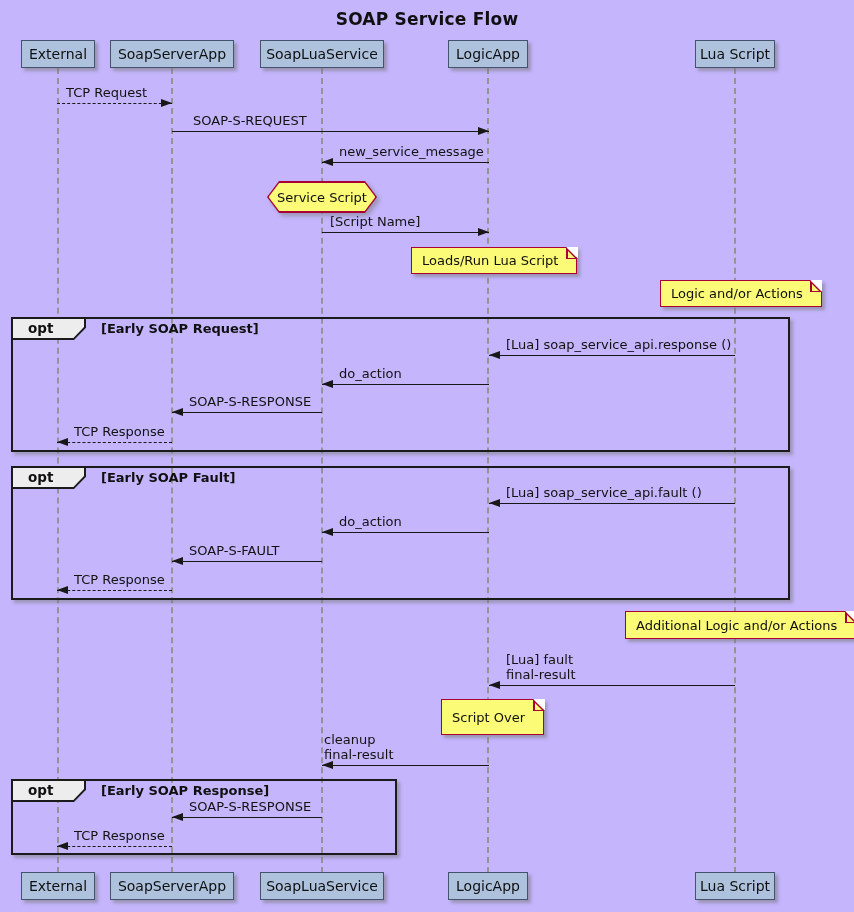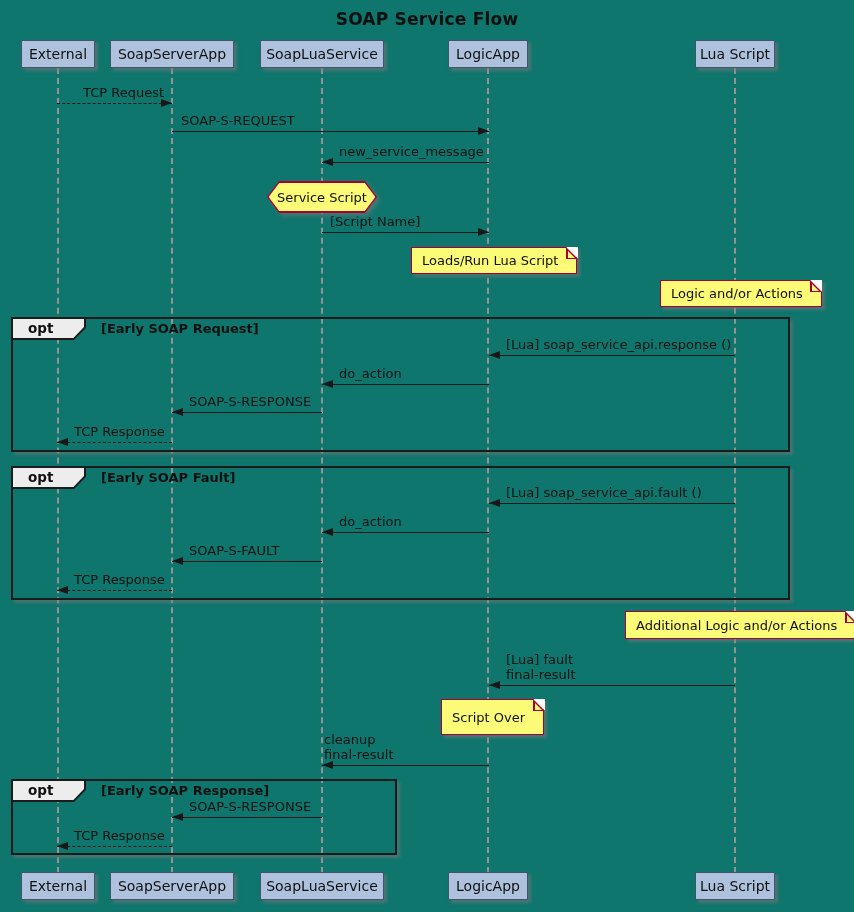--- a/index.html
+++ b/index.html
@@ -1,18 +1,18 @@
 <!DOCTYPE html>
 <html><head>
 <meta charset="utf-8">
 <style>
   html,body { margin:0; padding:0; background:#ffffff; }
   #canvas {
     position:relative; width:854px; height:912px; overflow:hidden;
-    background:#0f766e;
+    background:#c4b5fd;
     font-family:"DejaVu Sans", sans-serif;
     color:#101010;
   }
   .title {
     position:absolute; top:9px; left:0; width:100%;
     text-align:center; font-size:17px; font-weight:bold; letter-spacing:.2px;
   }
   
   .lifeline {
     position:absolute; top:68px; height:805px; width:0;
@@ -118,27 +118,27 @@
   </div>
   <div class="frame" style="left:11px;top:779px;width:386px;height:76px">
     <div class="frame-tab">
         <div class="frame-tab-inner"></div>
         <span class="frame-keyword">opt</span>
       </div>
     <div class="frame-condition">[Early SOAP Response]</div>
   </div>
 
   <div class="msg" style="left:57px;top:104px;width:115px">
-    <div class="msg-label" style="left:26px">TCP Request</div>
+    <div class="msg-label" style="left:9px">TCP Request</div>
     <div class="msg-line dashed"></div>
     <div class="arrow right"></div>
   </div>
 
   <div class="msg" style="left:172px;top:132px;width:317px">
-    <div class="msg-label" style="left:9px">SOAP-S-REQUEST</div>
+    <div class="msg-label" style="left:21px">SOAP-S-REQUEST</div>
     <div class="msg-line"></div>
     <div class="arrow right"></div>
   </div>
 
   <div class="msg" style="left:322px;top:163px;width:167px">
     <div class="msg-label" style="left:17px">new_service_message</div>
     <div class="msg-line"></div>
     <div class="arrow left"></div>
   </div>
 

